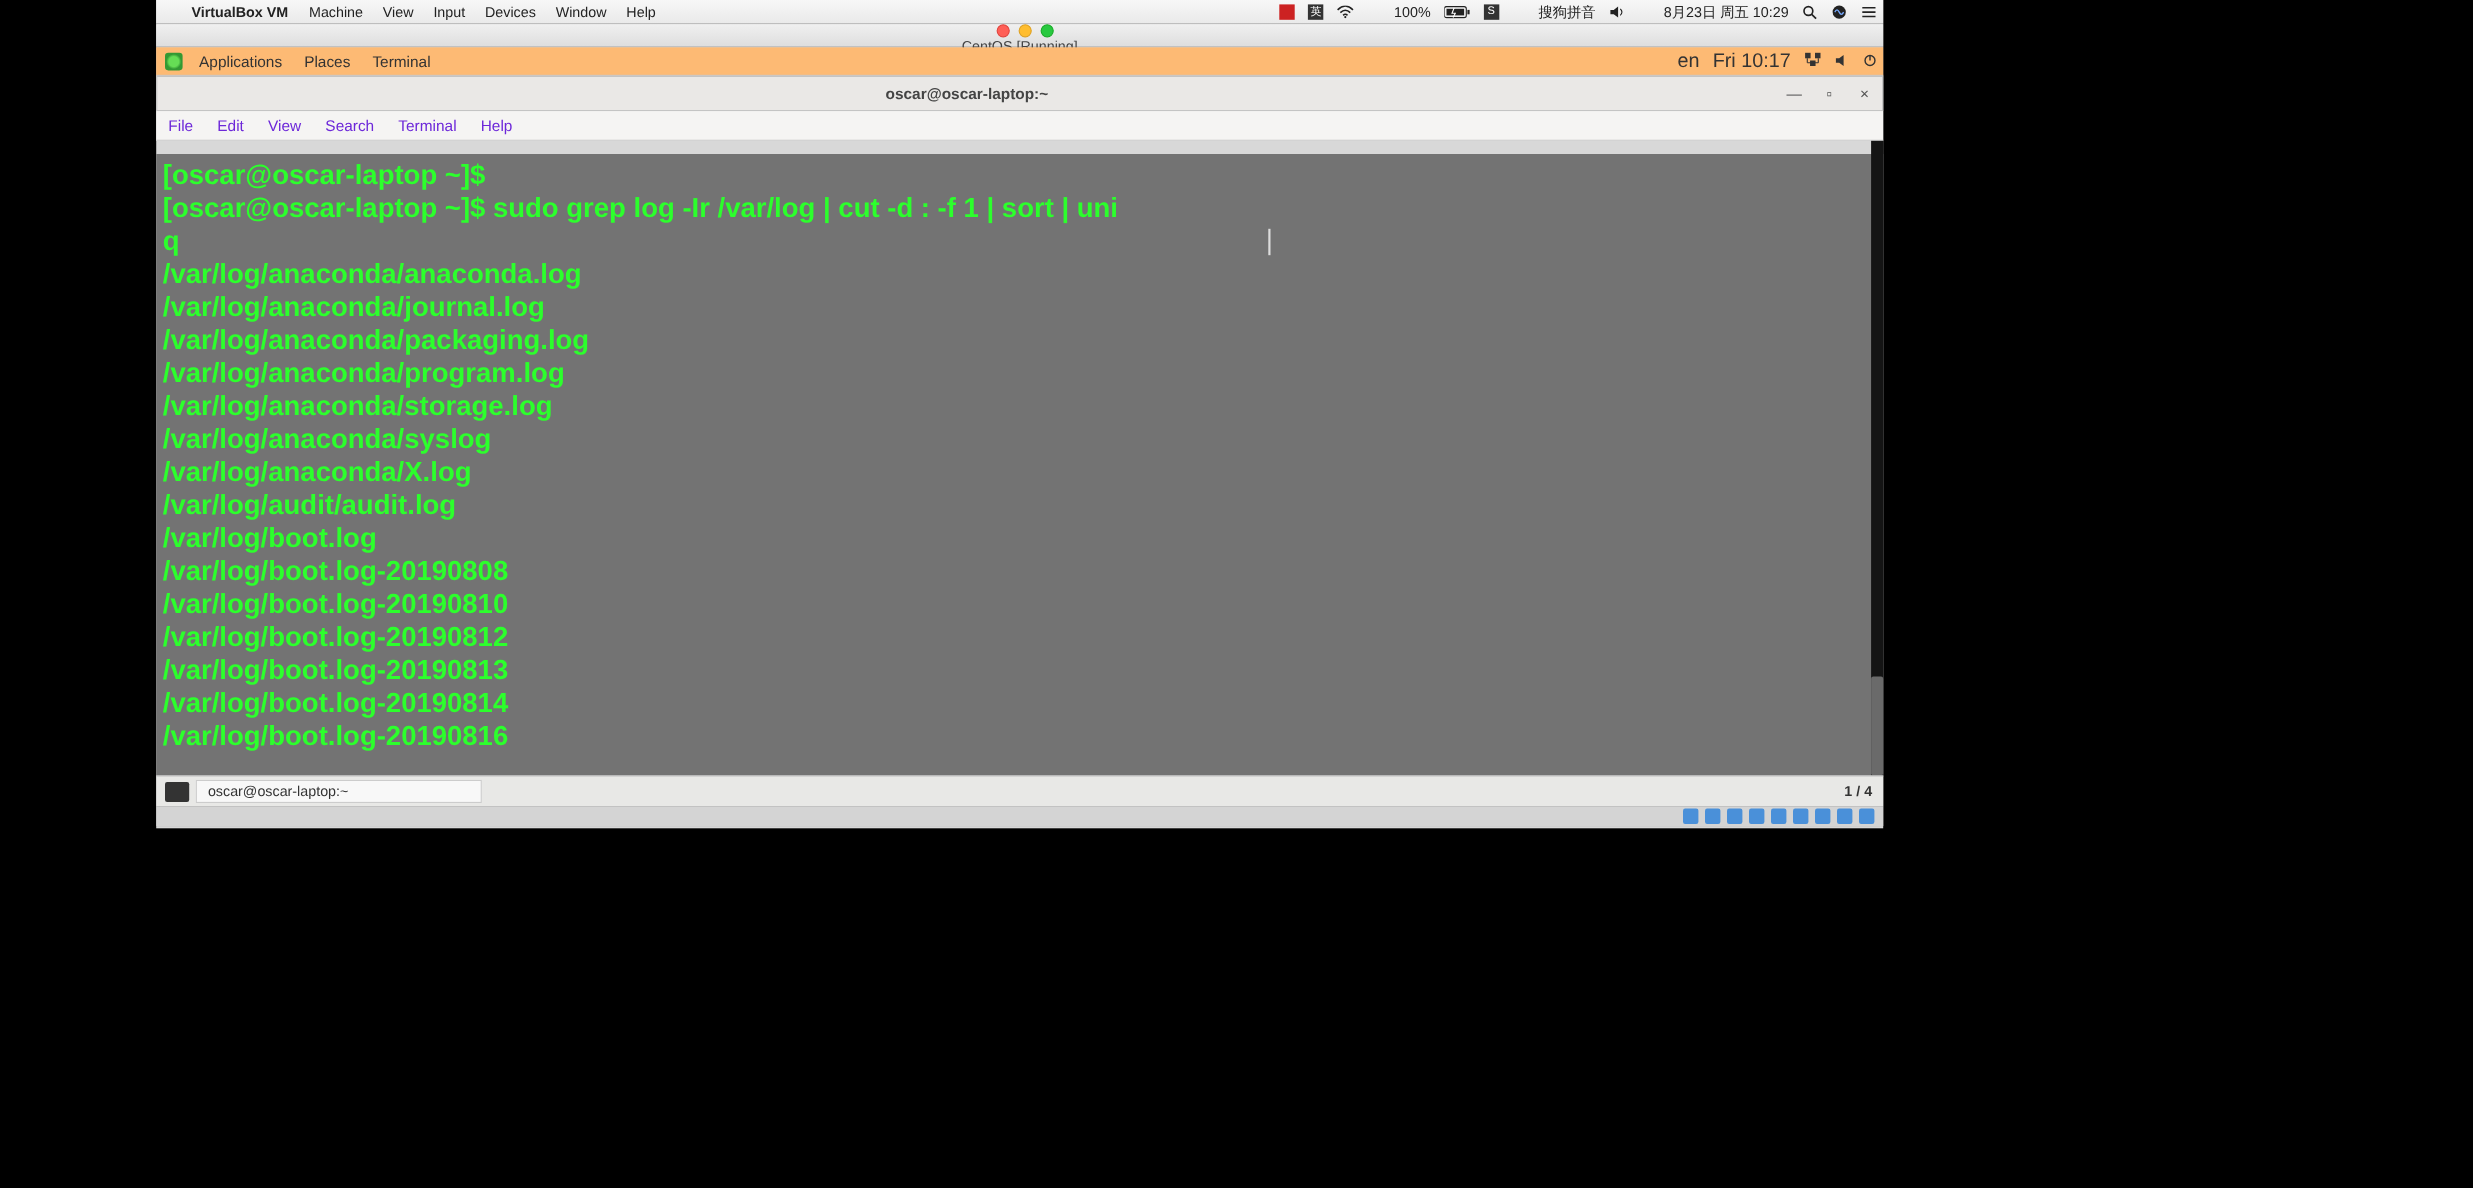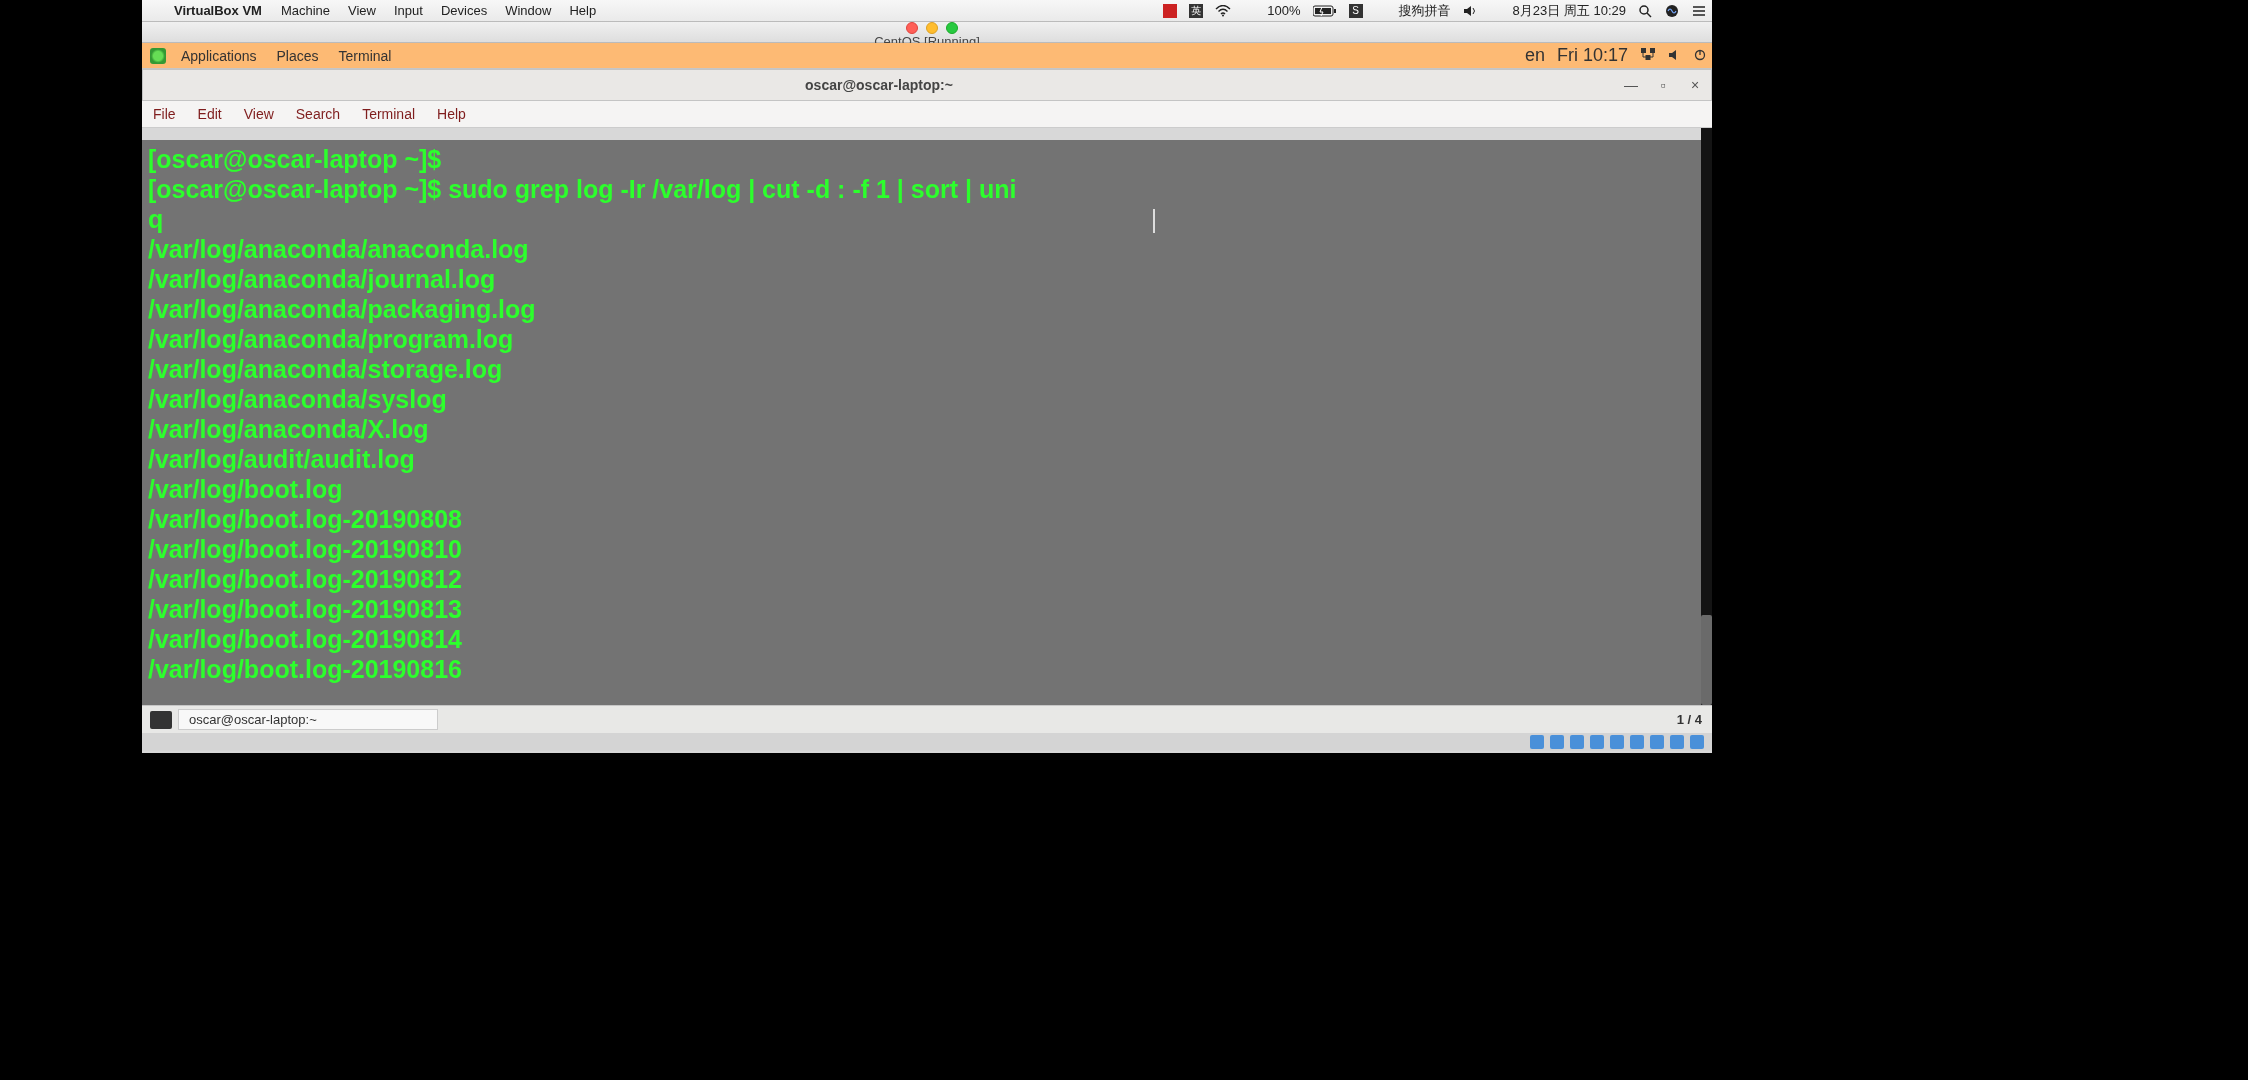--- a/index.html
+++ b/index.html
@@ -35,21 +35,21 @@
   .gnome-item { padding: 0 10px; }
   .gnome-spacer { flex: 1; }
   .gnome-right { padding: 0 6px; font-size: 18px; }
 
   
   .term-titlebar { position: absolute; left: 0; top: 69px; width: 100%; height: 32px; background: #eae8e6; border: 1px solid #c4c4c4; display: flex; align-items: center; }
   .term-title-text { flex: 1; text-align: center; font-size: 14px; font-weight: 600; color: #444; }
   .win-btn { width: 32px; text-align: center; font-size: 14px; color: #555; }
 
   
-  .term-menubar { position: absolute; left: 0; top: 101px; width: 100%; height: 27px; background: #f5f4f3; border-bottom: 1px solid #ccc; display: flex; align-items: center; font-size: 14px; color: #7f1d1d; }
+  .term-menubar { position: absolute; left: 0; top: 101px; width: 100%; height: 27px; background: #f5f4f3; border-bottom: 1px solid #ccc; display: flex; align-items: center; font-size: 14px; color: #6d28d9; }
   .term-menu-item { padding: 0 11px; }
 
   
   .term-body { position: absolute; left: 0; top: 140px; right: 0; height: 611px; background: #737373; color: #3f3; font-family: "DejaVu Sans Mono","Courier New",monospace; font-size: 25px; line-height: 30px; font-weight: 600; padding: 4px 6px; overflow: hidden; }
   .term-scroll { position: absolute; right: 0; top: 128px; width: 11px; height: 577px; background: #141414; }
   .term-thumb { position: absolute; right: 0; top: 615px; width: 11px; height: 90px; background: #6a6a6a; border-radius: 2px; }
   .term-line { white-space: pre; color: #2cff2c; }
   .cursor { display: inline-block; width: 2px; height: 24px; background: #ddd; vertical-align: middle; }
 
   

